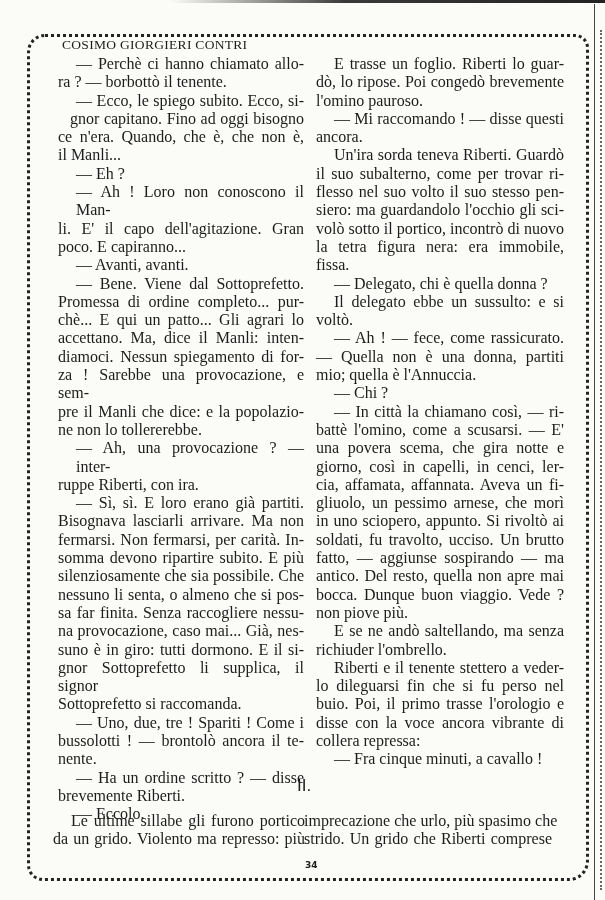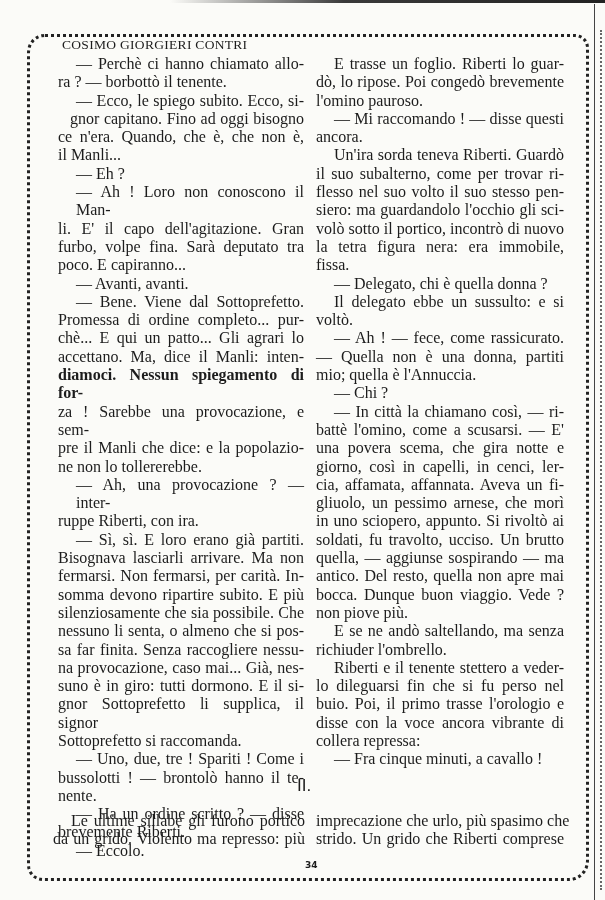--- a/index.html
+++ b/index.html
@@ -45,21 +45,21 @@
   .line.last { text-align-last: left; }
   .section-num {
     position: absolute; left: 297px; top: 776px;
     font-family: Liberation Sans, sans-serif; font-size: 17px;
   }
   .bottom {
     position: absolute; top: 812px; font-family: "Liberation Serif", serif;
     font-size: 16px; line-height: 18.3px;
   }
   .bottom.left { left: 53px; width: 252px; }
-  .bottom.right { left: 316px; width: 248px; }
+  .bottom.right { left: 304px; width: 248px; }
   .page-num {
     position: absolute; left: 305px; top: 860px;
     font-family: "DejaVu Sans", sans-serif; font-size: 9px; font-weight: bold;
   }
 </style>
 </head>
 <body>
 
 <div class="top-shadow"></div>
 <div class="adjacent-edge"></div>
@@ -78,32 +78,31 @@
       <span class="line" style="white-space: normal; margin-left: 12px;">gnor capitano. Fino ad oggi bisogno</span>
       <span class="line" style="white-space: normal;">ce n'era. Quando, che è, che non è,</span>
       <span class="line last">il Manli...</span>
     </p>
     <p>
       <span class="line last" style="padding-left: 18px;">— Eh ?</span>
     </p>
     <p>
       <span class="line" style="padding-left: 18px; white-space: normal;">— Ah ! Loro non conoscono il Man-</span>
       <span class="line" style="white-space: normal;">li. E' il capo dell'agitazione. Gran</span>
-      <span class="line" style="white-space: normal;">furbo, volpe fina. Sarà deputato tra</span>
       <span class="line last">poco. E capiranno...</span>
     </p>
     <p>
       <span class="line last" style="padding-left: 18px;">— Avanti, avanti.</span>
     </p>
     <p>
       <span class="line" style="padding-left: 18px; white-space: normal;">— Bene. Viene dal Sottoprefetto.</span>
       <span class="line" style="white-space: normal;">Promessa di ordine completo... pur-</span>
       <span class="line" style="white-space: normal;">chè... E qui un patto... Gli agrari lo</span>
       <span class="line" style="white-space: normal;">accettano. Ma, dice il Manli: inten-</span>
-      <span class="line" style="white-space: normal; font-weight: bold;">diamoci. Nessun spiegamento di for-</span>
+      <span class="line" style="white-space: normal;">diamoci. Nessun spiegamento di for-</span>
       <span class="line" style="white-space: normal;">za ! Sarebbe una provocazione, e sem-</span>
       <span class="line" style="white-space: normal;">pre il Manli che dice: e la popolazio-</span>
       <span class="line last">ne non lo tollererebbe.</span>
     </p>
     <p>
       <span class="line" style="padding-left: 18px; white-space: normal;">— Ah, una provocazione ? — inter-</span>
       <span class="line last">ruppe Riberti, con ira.</span>
     </p>
     <p>
       <span class="line" style="padding-left: 18px; white-space: normal;">— Sì, sì. E loro erano già partiti.</span>
@@ -113,21 +112,21 @@
       <span class="line" style="white-space: normal;">silenziosamente che sia possibile. Che</span>
       <span class="line" style="white-space: normal;">nessuno li senta, o almeno che si pos-</span>
       <span class="line" style="white-space: normal;">sa far finita. Senza raccogliere nessu-</span>
       <span class="line" style="white-space: normal;">na provocazione, caso mai... Già, nes-</span>
       <span class="line" style="white-space: normal;">suno è in giro: tutti dormono. E il si-</span>
       <span class="line" style="white-space: normal;">gnor Sottoprefetto li supplica, il signor</span>
       <span class="line last">Sottoprefetto si raccomanda.</span>
     </p>
     <p>
       <span class="line" style="padding-left: 18px; white-space: normal;">— Uno, due, tre ! Spariti ! Come i</span>
-      <span class="line" style="white-space: normal;">bussolotti ! — brontolò hanno il te-</span>
+      <span class="line" style="white-space: normal;">bussolotti ! — brontolò ancora il te-</span>
       <span class="line last">nente.</span>
     </p>
     <p>
       <span class="line" style="padding-left: 18px; white-space: normal;">— Ha un ordine scritto ? — disse</span>
       <span class="line last">brevemente Riberti.</span>
     </p>
     <p>
       <span class="line last" style="padding-left: 18px;">— Eccolo.</span>
     </p>
   </div>
@@ -167,21 +166,21 @@
     </p>
     <p>
       <span class="line" style="padding-left: 18px; white-space: normal;">— In città la chiamano così, — ri-</span>
       <span class="line" style="white-space: normal;">battè l'omino, come a scusarsi. — E'</span>
       <span class="line" style="white-space: normal;">una povera scema, che gira notte e</span>
       <span class="line" style="white-space: normal;">giorno, così in capelli, in cenci, ler-</span>
       <span class="line" style="white-space: normal;">cia, affamata, affannata. Aveva un fi-</span>
       <span class="line" style="white-space: normal;">gliuolo, un pessimo arnese, che morì</span>
       <span class="line" style="white-space: normal;">in uno sciopero, appunto. Si rivoltò ai</span>
       <span class="line" style="white-space: normal;">soldati, fu travolto, ucciso. Un brutto</span>
-      <span class="line" style="white-space: normal;">quella, — aggiunse sospirando — ma</span>
+      <span class="line" style="white-space: normal;">fatto, — aggiunse sospirando — ma</span>
       <span class="line" style="white-space: normal;">antico. Del resto, quella non apre mai</span>
       <span class="line" style="white-space: normal;">bocca. Dunque buon viaggio. Vede ?</span>
       <span class="line last">non piove più.</span>
     </p>
     <p>
       <span class="line" style="padding-left: 18px; white-space: normal;">E se ne andò saltellando, ma senza</span>
       <span class="line last">richiuder l'ombrello.</span>
     </p>
     <p>
       <span class="line" style="padding-left: 18px; white-space: normal;">Riberti e il tenente stettero a veder-</span>

